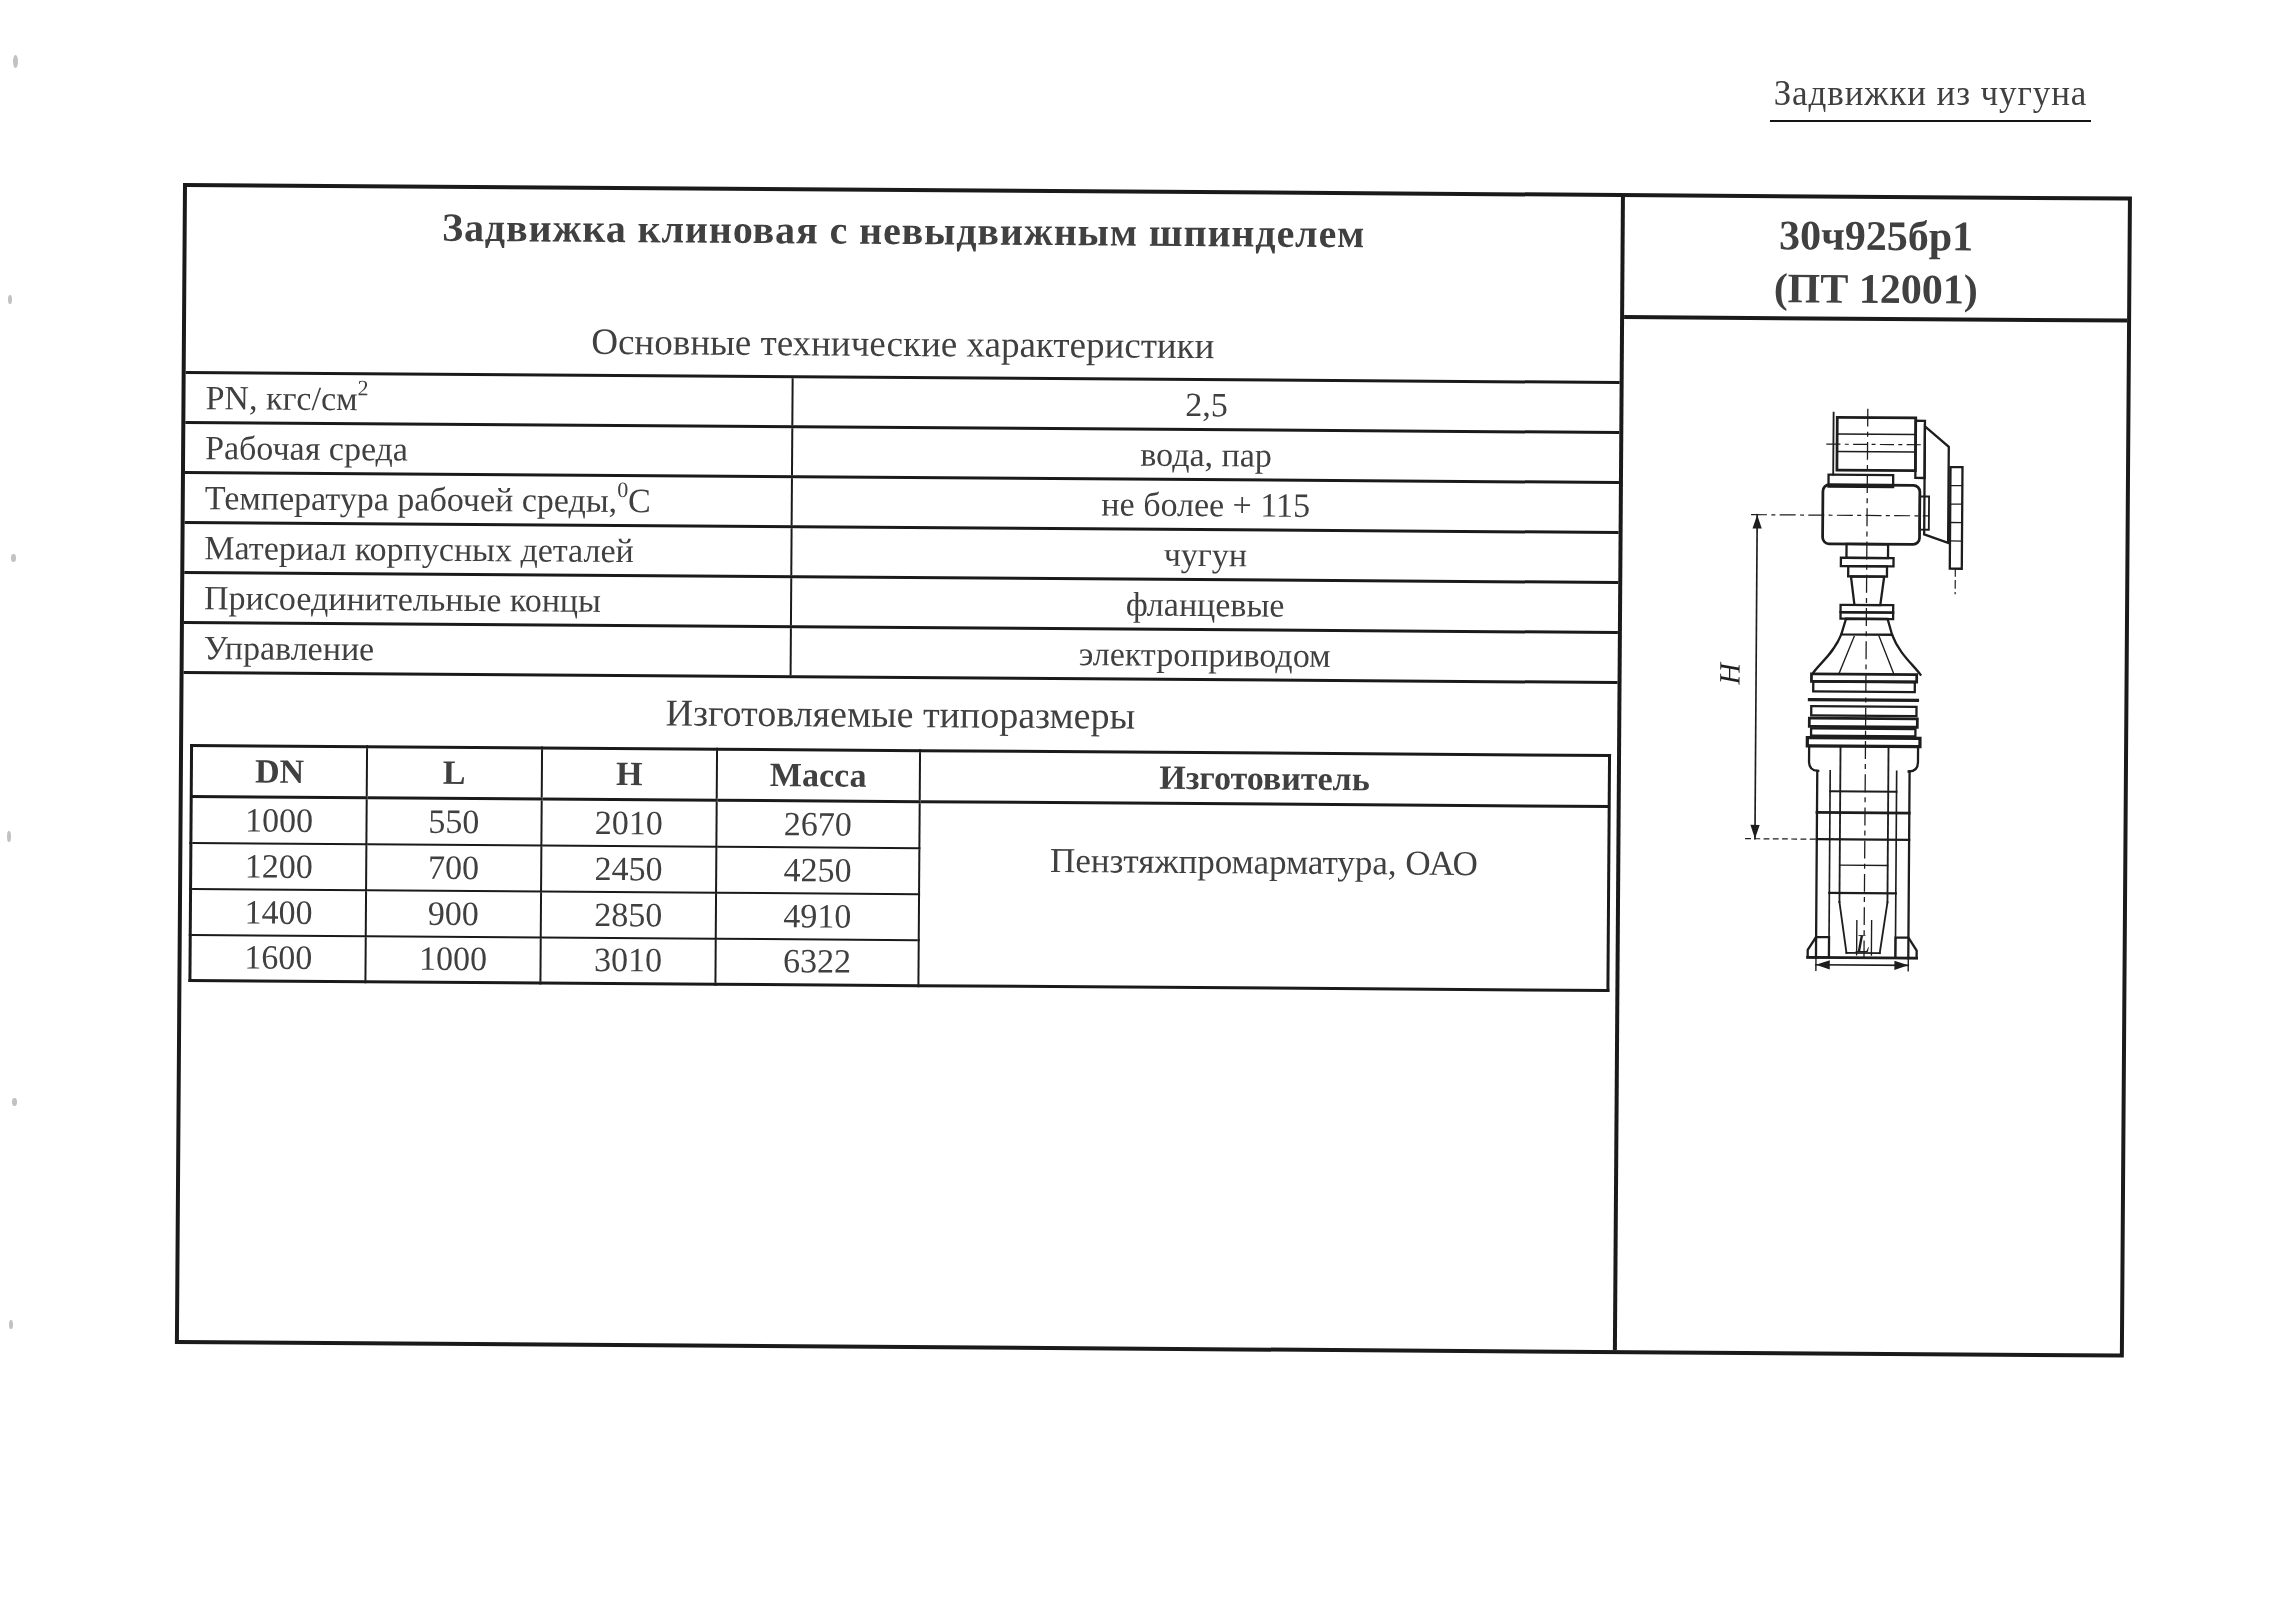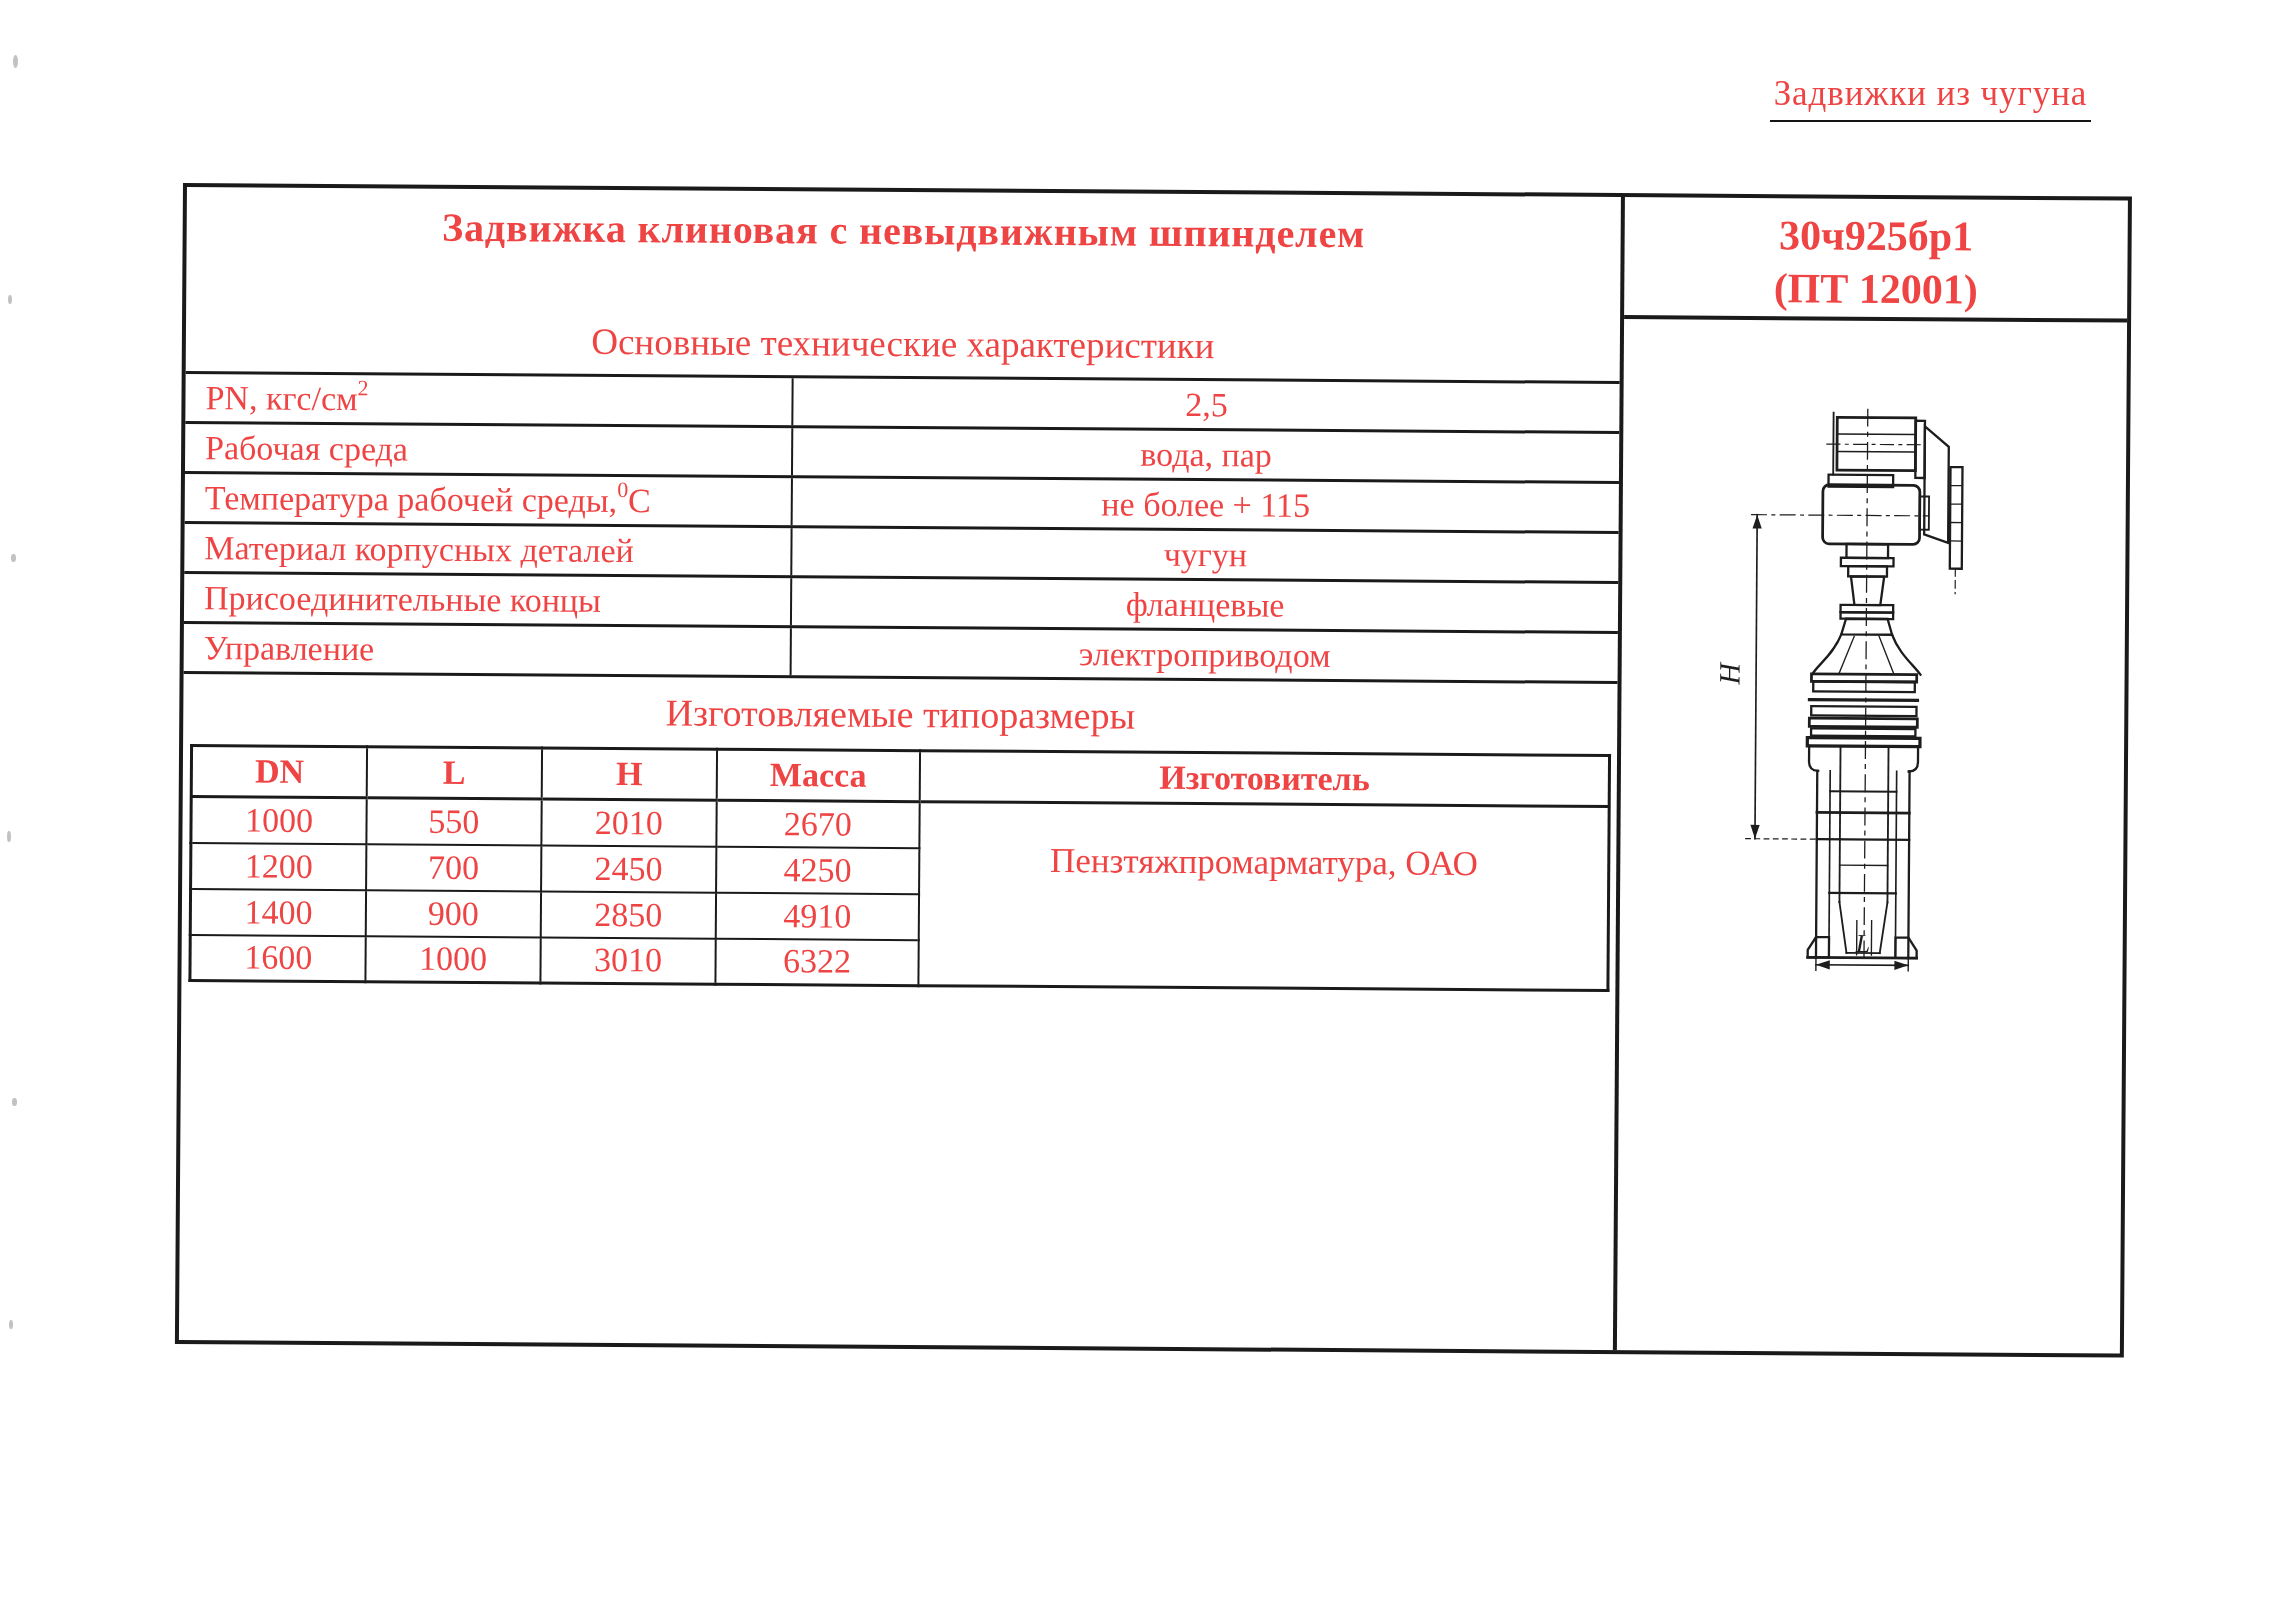--- a/index.html
+++ b/index.html
@@ -1,18 +1,18 @@
 <!DOCTYPE html>
 <html style="font-size:14.8px"><head>
 <meta charset="utf-8">
 <style>
   html,body { margin:0; padding:0; background:#ffffff; }
   #page {
     position:relative; width:2290px; height:1394px; background:#fff;
-    font-family:"Liberation Serif","DejaVu Serif",serif; color:#ef4444;
+    font-family:"Liberation Serif","DejaVu Serif",serif; color:#404040;
     overflow:hidden;
   }
   
   .doc-header {
     position:absolute; top:74px; left:1770px;
     font-size:35px; letter-spacing:0.9px;
     border-bottom:2.8px solid #141414; padding:0 3.7px 5.5px 3.7px;
   }
   
   .page-number { position:absolute; top:1484px; left:2064px; font-size:38px; }

